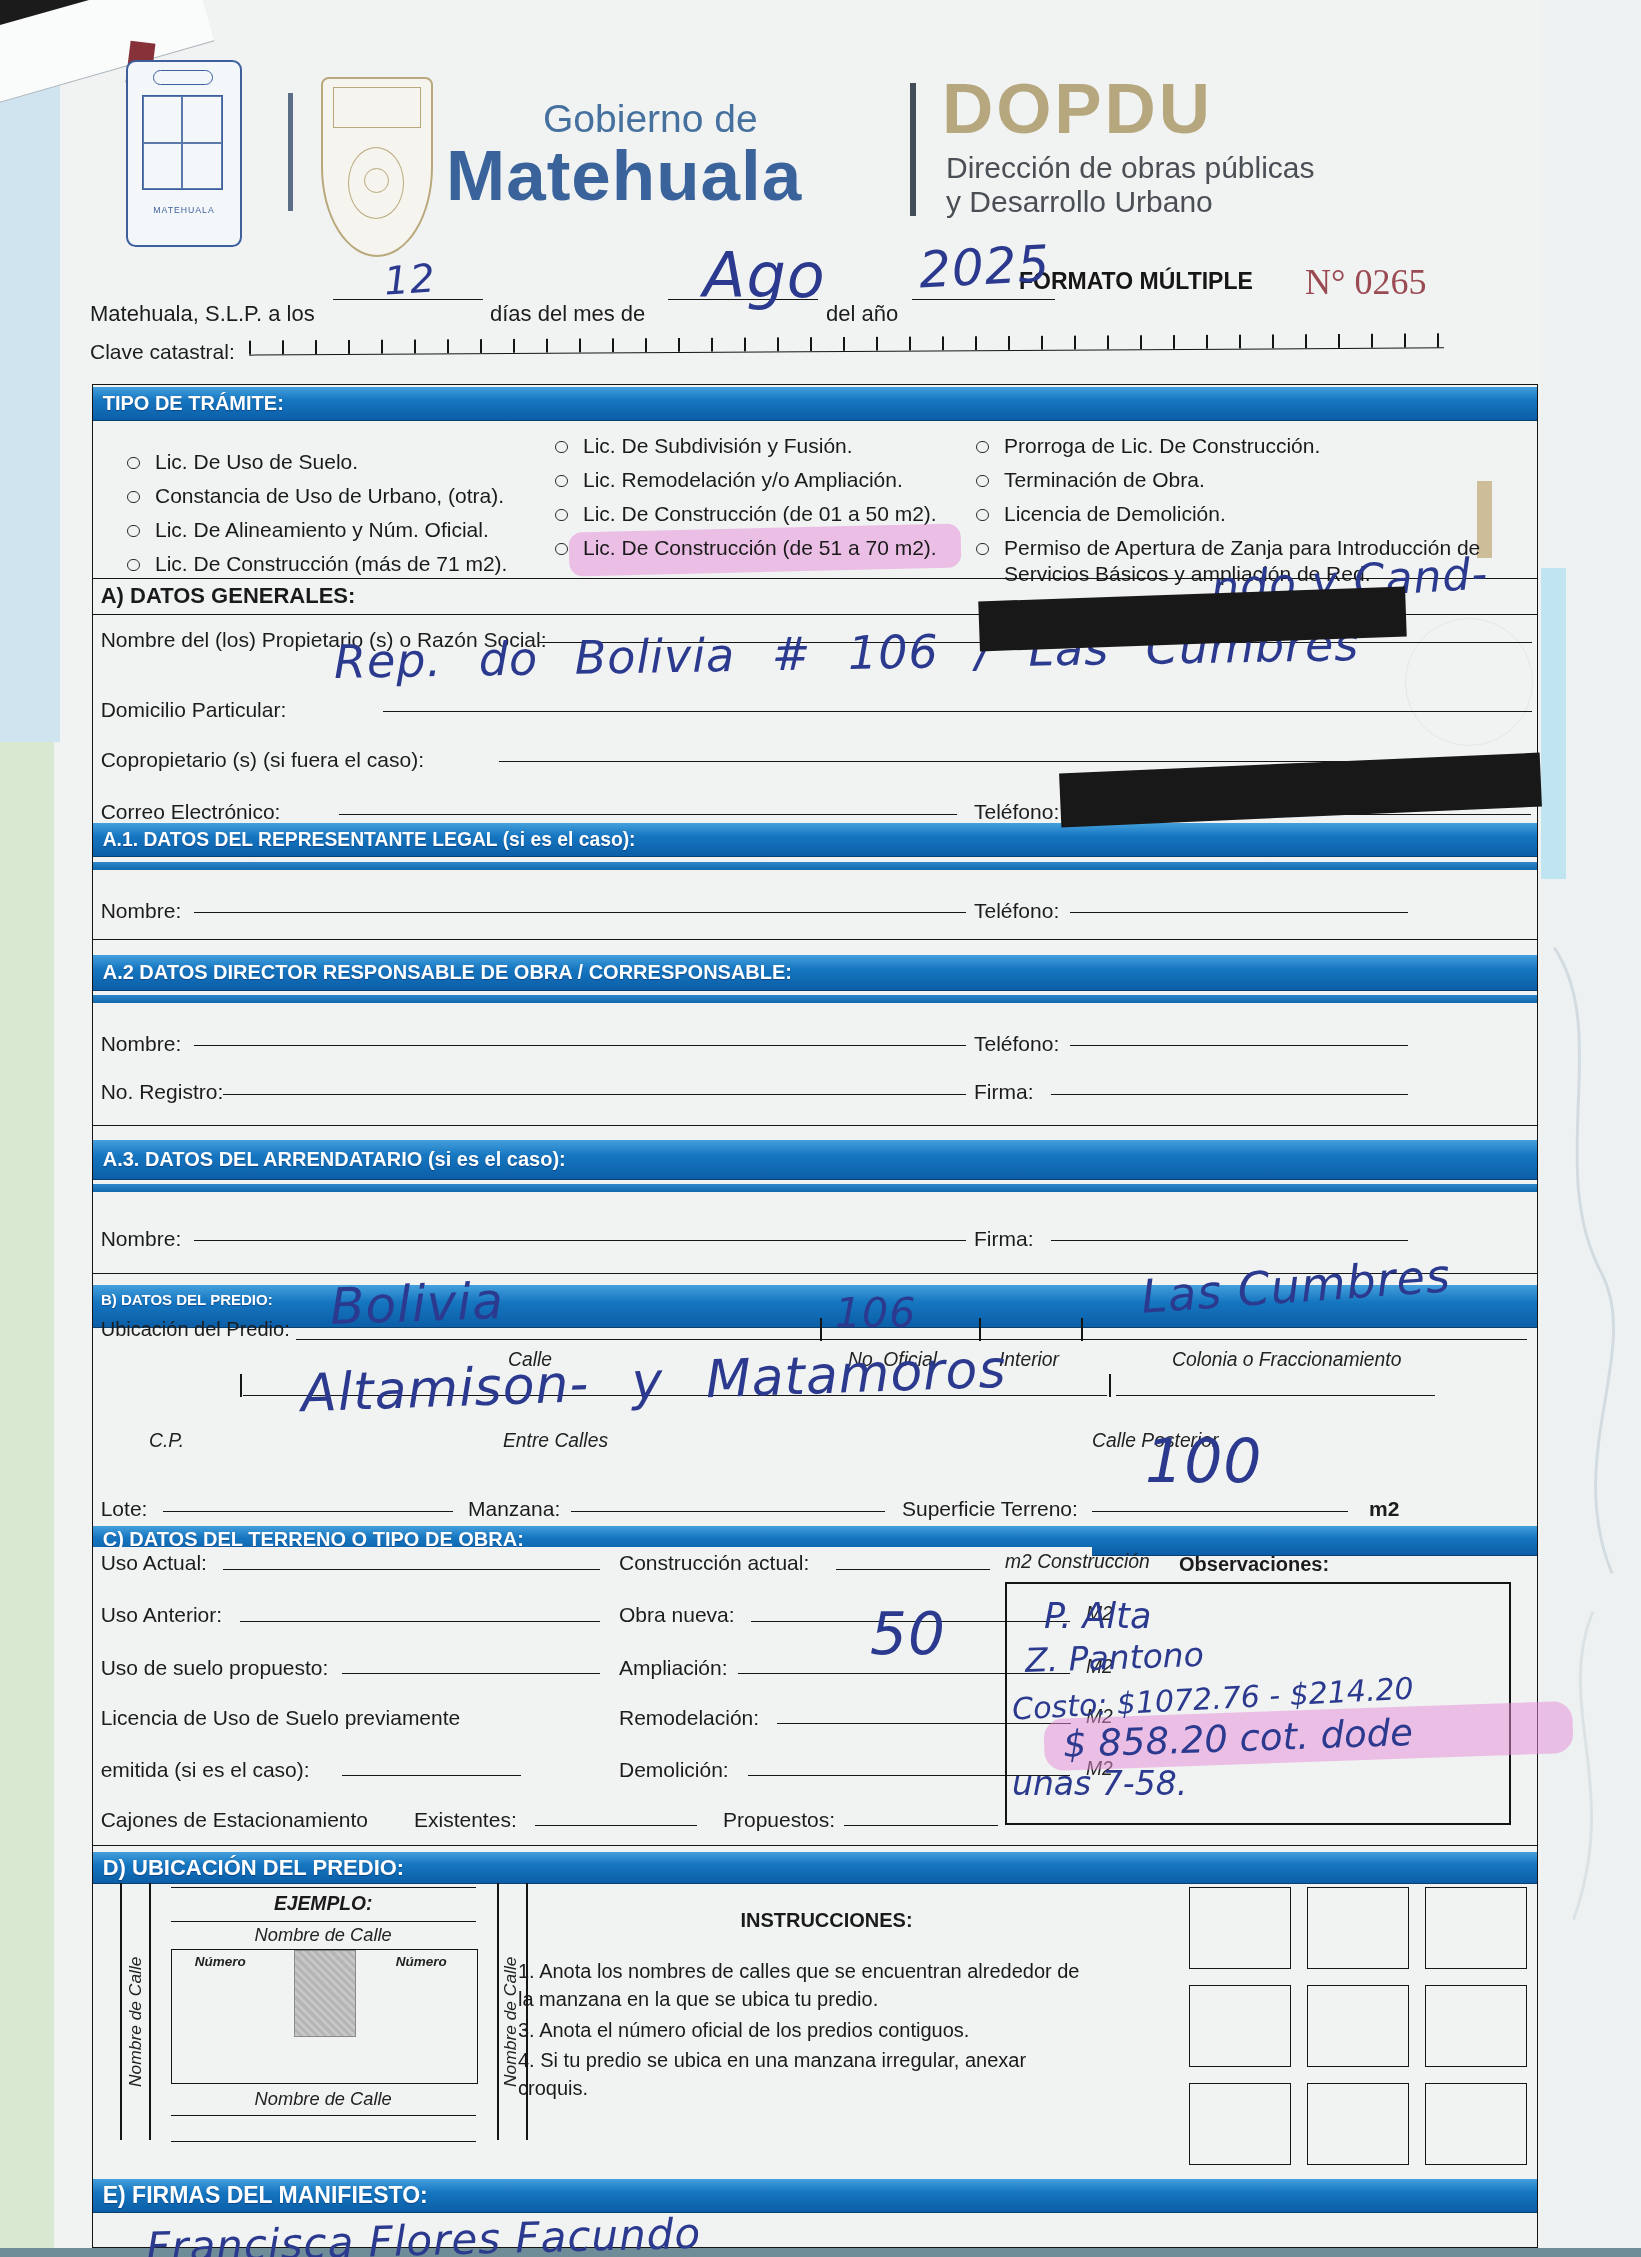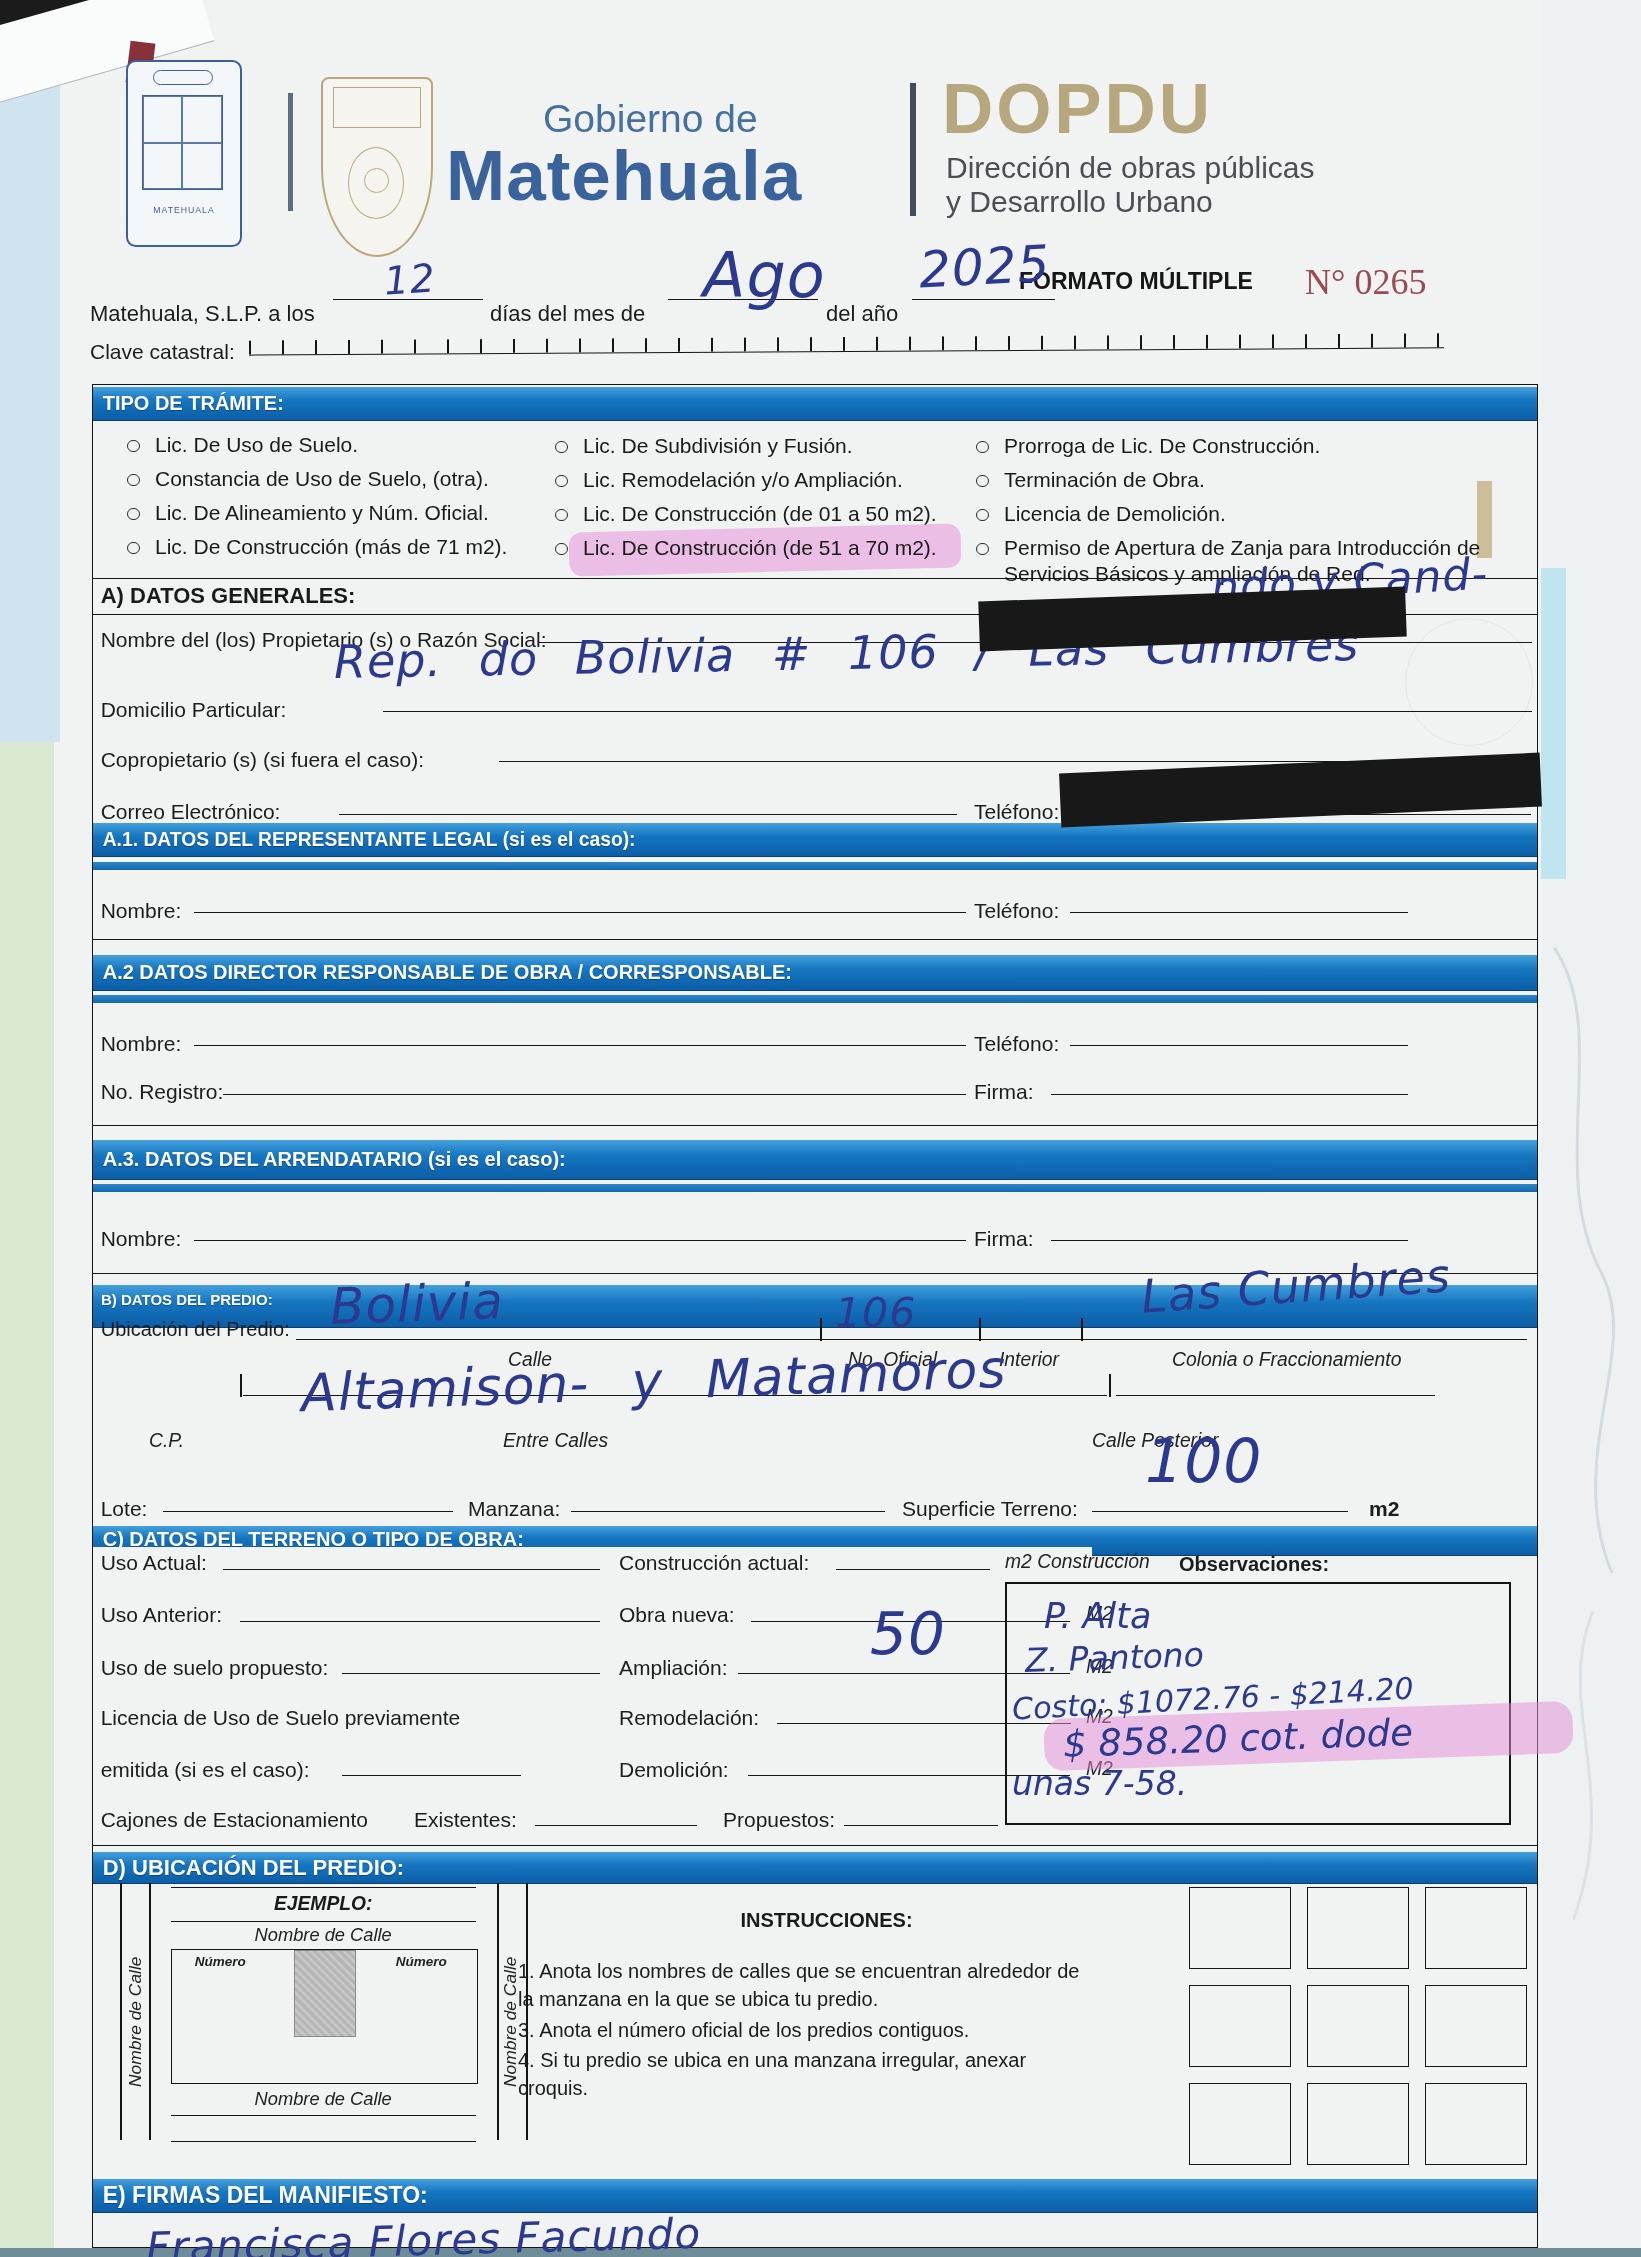--- a/index.html
+++ b/index.html
@@ -93,28 +93,28 @@
 
   <div class="lab" style="left:90px;top:340px;font-size:21px;">Clave catastral:</div>
   <div class="abs" style="left:249px;top:328px;width:1195px;height:23px;border-bottom:1.9px solid #141414;transform:rotate(-0.35deg);
               background:repeating-linear-gradient(90deg,#141414 0 1.9px,transparent 1.9px 33px);background-size:100% 60%;background-position:0 100%;background-repeat:repeat-x;"></div>
 
   <div class="inner">
 
     <div class="bar" style="top:1.9px;height:33px;">
       <div class="t" style="line-height:33px;">TIPO DE TRÁMITE:</div>
     </div>
-    <div class="abs" style="left:34px;top:47px;width:415px;">
+    <div class="abs" style="left:34px;top:64px;width:415px;">
       <div class="titem">
           <span class="o"></span>
           <span>Lic. De Uso de Suelo.</span>
         </div>
       <div class="titem">
           <span class="o"></span>
-          <span>Constancia de Uso de Suelo, (otra).</span>
+          <span>Constancia de Uso de Urbano, (otra).</span>
         </div>
       <div class="titem">
           <span class="o"></span>
           <span>Lic. De Alineamiento y Núm. Oficial.</span>
         </div>
       <div class="titem">
           <span class="o"></span>
           <span>Lic. De Construcción (más de 71 m2).</span>
         </div>
     </div>

